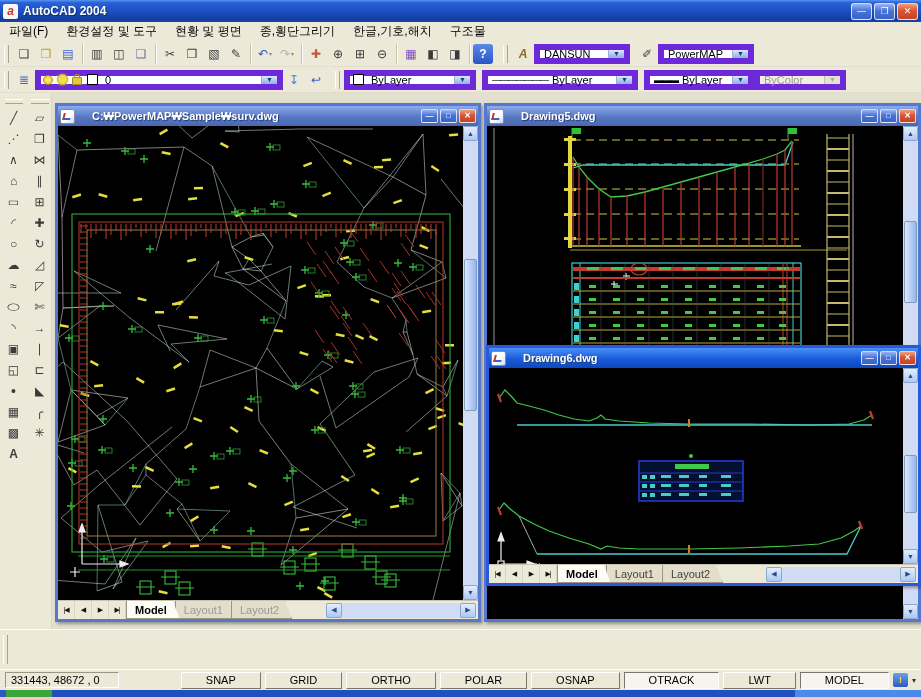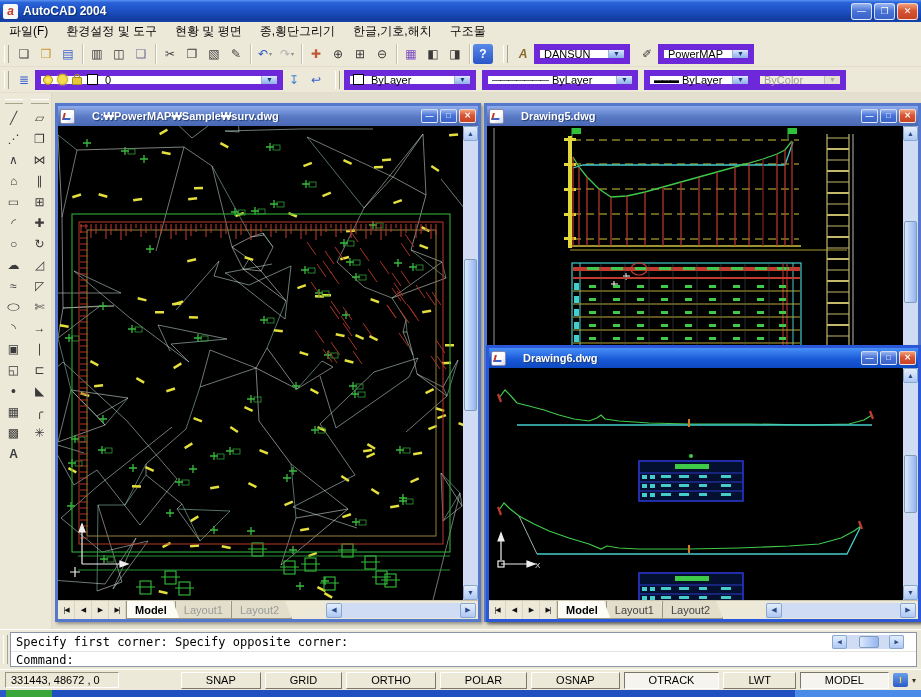--- a/index.html
+++ b/index.html
@@ -126,21 +126,21 @@
     color:#ffd83a;font-size:9px;font-weight:bold;display:flex;align-items:center;justify-content:center}
   .tray-arrow{font-size:8px;color:#333}
 
   
   .taskbar{position:absolute;left:0;top:690px;width:921px;height:7px;
     background:linear-gradient(90deg,#2a58c8 0px,#2a58c8 6px,#3aa63a 6px,#3aa63a 52px,#2050c0 52px,#2050c0 795px,#4a8ae8 795px,#4a8ae8 921px)}
 
   
   #win-surv{left:3px;top:10px;width:426px;height:519px}
   #win-d5{left:432px;top:10px;width:437px;height:519px}
-  #win-d6{left:434px;top:252px;width:435px;height:277px}
+  #win-d6{left:434px;top:252px;width:435px;height:241px}
   #win-surv .sthumb{top:118px;height:150px}
   #win-d5 .sthumb{top:80px;height:80px}
   #win-d6 .sthumb{top:72px;height:56px}
 </style>
 </head>
 <body>
 
 <div class="screen" data-name="autocad-application-window">
 
   <div class="titlebar" data-name="app-title-bar">
@@ -1170,31 +1170,20 @@
               </span>
             <span class="sbb" data-name="scroll-right-arrow">▶</span>
           </span>
         </div>
       </div>
     </div>
   </div>
 
   <div class="cmd" data-name="command-line-window">
     <span class="cmd-grip" data-name="command-window-grip"></span>
-    <div class="cmd-box" data-name="command-text-area">
-      <div class="cmd-line1" data-name="command-history-line"><span data-name="command-history-text">Specify first corner: Specify opposite corner:</span></div>
-      <div class="cmd-line2" data-name="command-prompt-line"><span data-name="command-prompt-text">Command:</span></div>
-      <span class="cmd-hscroll" data-name="command-line-scrollbar">
-        <span class="sbb" data-name="scroll-left-arrow">◀</span>
-        <span class="strack" data-name="scroll-track">
-            <span class="sthumb" data-name="scroll-thumb"></span>
-          </span>
-        <span class="sbb" data-name="scroll-right-arrow">▶</span>
-      </span>
-    </div>
   </div>
 
   <div class="status" data-name="status-bar">
     <span class="coords" data-name="coordinate-readout">331443, 48672 , 0</span>
     <span class="toggle" data-name="snap-toggle">SNAP</span>
     <span class="toggle" data-name="grid-toggle">GRID</span>
     <span class="toggle" data-name="ortho-toggle">ORTHO</span>
     <span class="toggle" data-name="polar-toggle">POLAR</span>
     <span class="toggle" data-name="osnap-toggle">OSNAP</span>
     <span class="toggle pressed" data-name="otrack-toggle">OTRACK</span>

